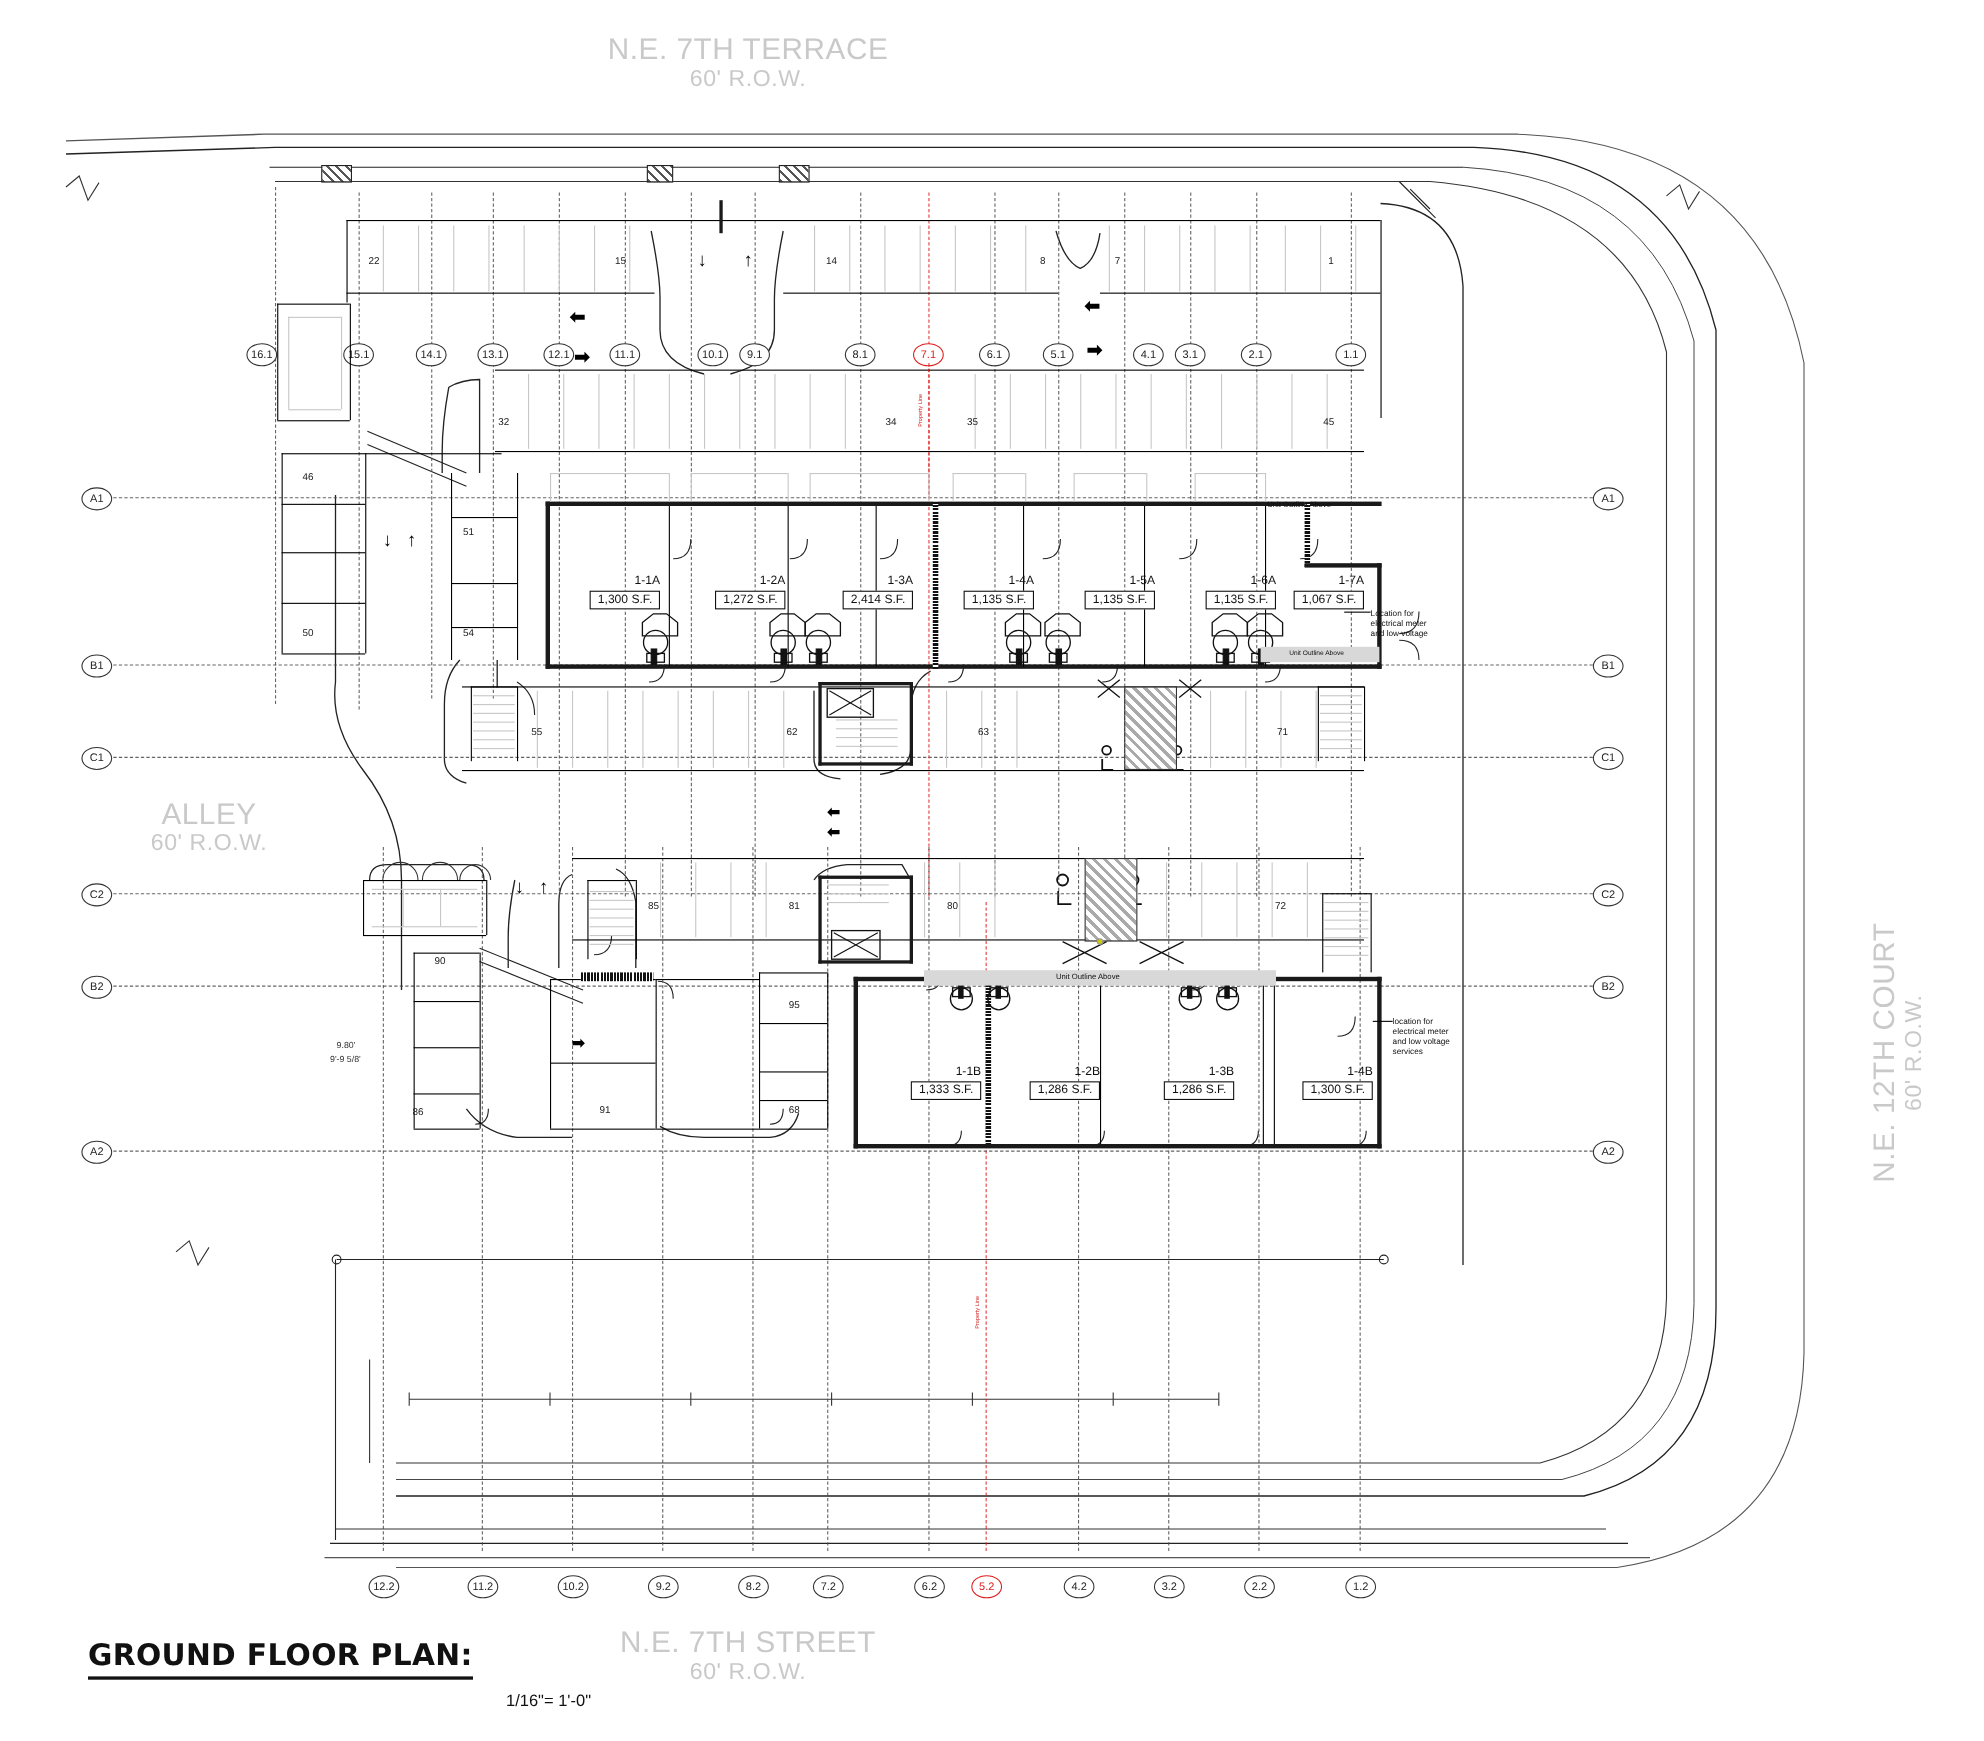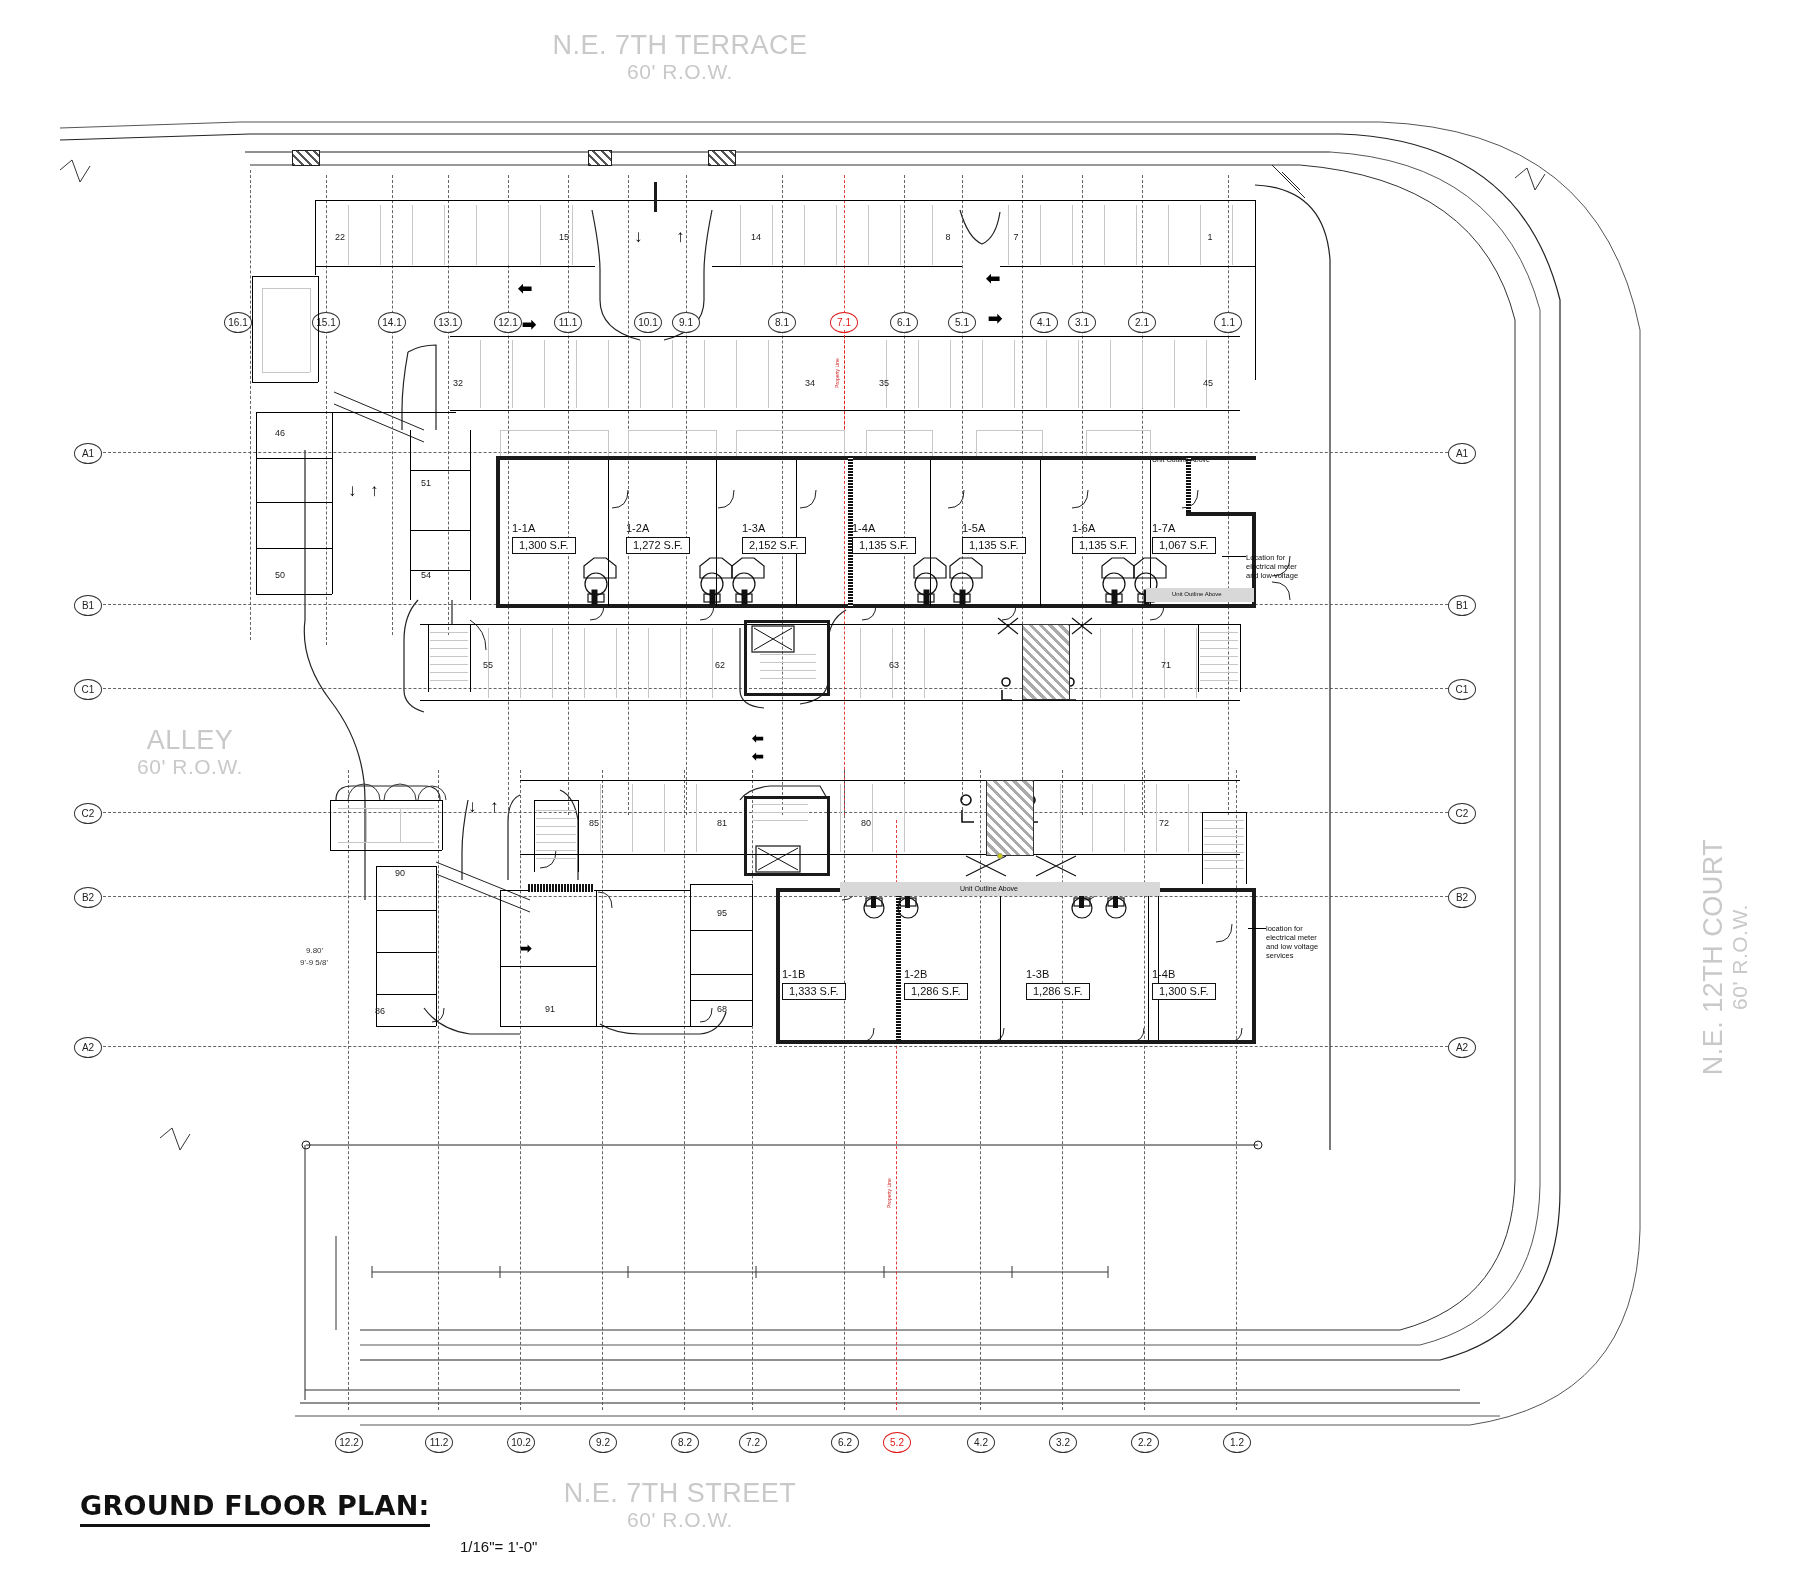--- a/index.html
+++ b/index.html
@@ -30,21 +30,21 @@
   .bub{position:absolute;width:26px;height:19px;border:1px solid #333;border-radius:50%;
        background:#fff;font-size:10px;line-height:19px;text-align:center;color:#222;}
   .bub.red{border-color:#e01b1b;color:#e01b1b;}
 
   
   .num{position:absolute;font-size:9px;color:#1a1a1a;text-align:center;width:28px;}
   .tiny{position:absolute;font-size:5px;color:#555;text-align:center;white-space:nowrap;}
   .note{position:absolute;font-size:8px;line-height:10px;color:#111;}
 
   
-  .unit{position:absolute;text-align:left;}
+  .unit{position:absolute;text-align:right;}
   .unit .uid{font-size:11px;color:#111;line-height:13px;}
   .unit .usf{display:inline-block;border:1px solid #111;background:#fff;
              font-size:11px;padding:1px 6px;line-height:13px;margin-top:2px;color:#111;}
 
   
   .wall{position:absolute;background:#1a1a1a;}
   .wallh{position:absolute;background:repeating-linear-gradient(90deg,#111 0 2px,#fff 2px 3px);}
   .wallv{position:absolute;background:repeating-linear-gradient(180deg,#111 0 2px,#fff 2px 3px);}
   .shade{position:absolute;background:#d8d8d8;}
   .hatch{position:absolute;background:repeating-linear-gradient(45deg,#aaa 0 3px,#fff 3px 7px);border:1px solid #333;}
@@ -437,21 +437,21 @@
   <div class="unit" style="left:512px;top:522px;width:88px;">
     <div class="uid">1-1A</div>
     <div><span class="usf">1,300 S.F.</span></div>
   </div>
   <div class="unit" style="left:626px;top:522px;width:88px;">
     <div class="uid">1-2A</div>
     <div><span class="usf">1,272 S.F.</span></div>
   </div>
   <div class="unit" style="left:742px;top:522px;width:88px;">
     <div class="uid">1-3A</div>
-    <div><span class="usf">2,152 S.F.</span></div>
+    <div><span class="usf">2,414 S.F.</span></div>
   </div>
   <div class="unit" style="left:852px;top:522px;width:88px;">
     <div class="uid">1-4A</div>
     <div><span class="usf">1,135 S.F.</span></div>
   </div>
   <div class="unit" style="left:962px;top:522px;width:88px;">
     <div class="uid">1-5A</div>
     <div><span class="usf">1,135 S.F.</span></div>
   </div>
   <div class="unit" style="left:1072px;top:522px;width:88px;">

